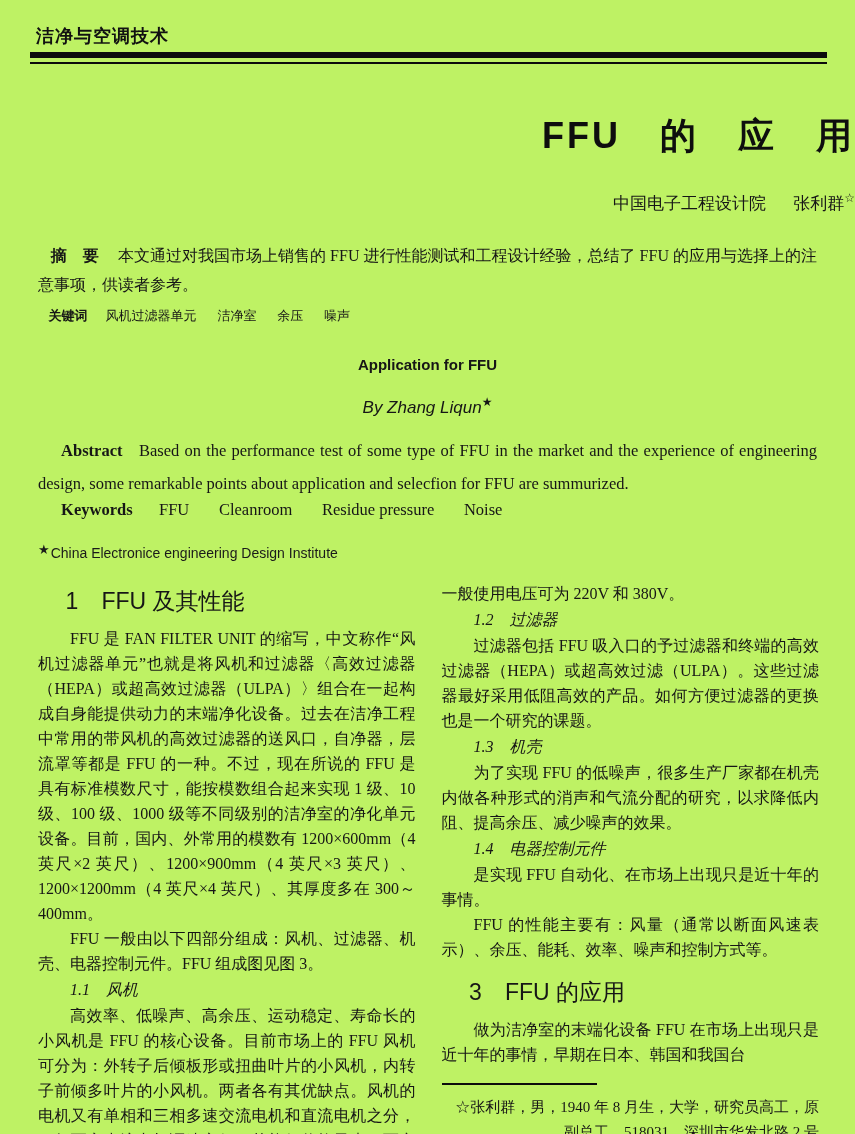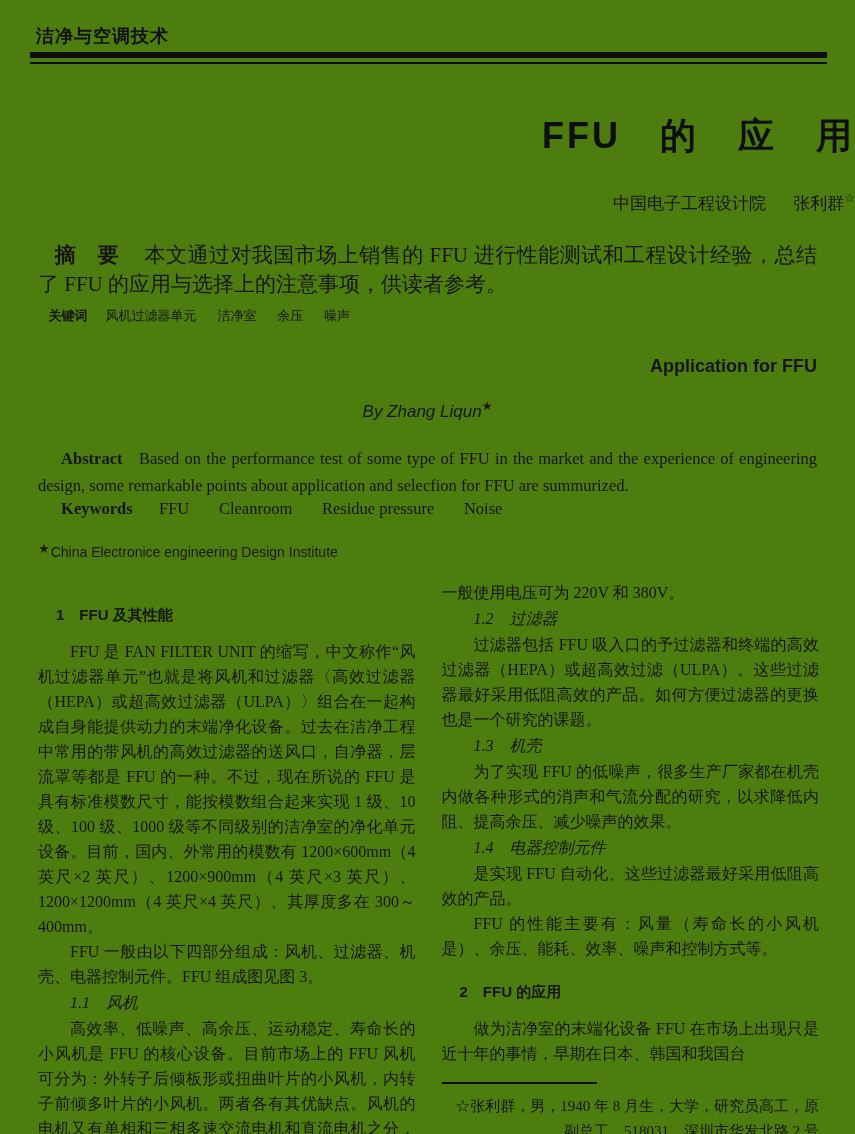--- a/index.html
+++ b/index.html
@@ -2,21 +2,21 @@
 <html><head>
 <meta charset="utf-8">
 <style>
   * { margin: 0; padding: 0; box-sizing: border-box; }
   html, body { background: #e8e8e8; }
   body { font-family: "Liberation Serif", "DejaVu Serif", serif; }
   .page {
     position: relative;
     width: 855px; height: 1134px;
     margin: 0 auto;
-    background: #4d7c0f;
+    background: #bef264;
     color: #161616;
     overflow: hidden;
   }
   
   .masthead { padding: 24px 24px 0 36px; }
   .journal-title {
     font-family: "Liberation Sans", "DejaVu Sans", sans-serif;
     font-weight: bold; font-size: 18px; letter-spacing: 1px;
     color: #111;
   }
@@ -33,59 +33,59 @@
     color: #0e0e0e;
   }
   .byline {
     margin-top: 30px; text-align: right;
     font-size: 17px;
   }
   .byline .affil { margin-right: 1.6em; }
   sup.mark { font-size: 12px; vertical-align: super; }
 
   .front { padding: 0 38px; }
-  .abstract-cn { margin-top: 26px; font-size: 21px; line-height: 29px; text-align: justify; text-indent: 0.8em; font-family: Liberation Serif, serif; }
+  .abstract-cn { margin-top: 26px; font-size: 16px; line-height: 29px; text-align: justify; text-indent: 0.8em; font-family: Liberation Serif, serif; }
   .abstract-cn .label { font-weight: bold; margin-right: 1.2em; }
   .keywords-cn { margin-top: 2px; font-size: 13px; line-height: 29px; text-indent: 0.8em; }
   .keywords-cn .label { font-weight: bold; margin-right: 1.4em; }
   .keywords-cn .kw { margin-right: 1.6em; }
 
   .title-en {
-    margin-top: 26px; text-align: right;
+    margin-top: 26px; text-align: center;
     font-family: "Liberation Sans", "DejaVu Sans", sans-serif;
-    font-weight: bold; font-size: 18px;
+    font-weight: bold; font-size: 15px;
   }
   .byline-en {
     margin-top: 22px; text-align: center;
     font-family: "Liberation Sans", "DejaVu Sans", sans-serif;
     font-style: italic; font-size: 17px;
   }
-  .abstract-en { margin-top: 24px; font-size: 16.5px; line-height: 27px; text-align: justify; text-indent: 1.4em; }
+  .abstract-en { margin-top: 17px; font-size: 16.5px; line-height: 33px; text-align: justify; text-indent: 1.4em; }
   .abstract-en .label { font-weight: bold; margin-right: 1em; }
   .keywords-en { font-size: 16.5px; text-indent: 1.4em; }
   .keywords-en .label { font-weight: bold; margin-right: 1.6em; }
   .keywords-en .kw { margin-right: 1.8em; }
   .affil-note {
     margin-top: 22px;
     font-family: "Liberation Sans", "DejaVu Sans", sans-serif;
     font-size: 14px; color: #1a1a1a;
   }
   .affil-note .star { font-size: 13px; vertical-align: 4px; margin-right: 1px; }
 
   
   .columns {
     display: flex; gap: 26px;
     padding: 20px 36px 0 38px;
   }
   .col { width: 50%; font-size: 16px; line-height: 25px; text-align: justify; }
   .sec-heading {
     font-family: "Liberation Sans", "DejaVu Sans", sans-serif;
-    font-weight: bold; font-size: 15px;
+    font-weight: normal; font-size: 23px;
     padding-left: 1.2em;
-    margin: 22px 0 12px 0;
+    margin: 8px 0 12px 0;
   }
   .sec-heading.s2 { margin-top: 18px; }
   .para { text-indent: 2em; }
   .para.noindent { text-indent: 0; }
   .sub-heading {
     font-style: italic;
     padding-left: 2em;
     line-height: 27px;
   }
 
@@ -153,24 +153,24 @@
       <div class="para">高效率、低噪声、高余压、运动稳定、寿命长的小风机是 FFU 的核心设备。目前市场上的 FFU 风机可分为：外转子后倾板形或扭曲叶片的小风机，内转子前倾多叶片的小风机。两者各有其优缺点。风机的电机又有单相和三相多速交流电机和直流电机之分，一般而言直流电机调速方便、节能但价格昂贵，而交流电机调速性能较差。</div>
     </div>
 
     <div class="col">
       <div class="para noindent">一般使用电压可为 220V 和 380V。</div>
       <div class="sub-heading">1.2　过滤器</div>
       <div class="para">过滤器包括 FFU 吸入口的予过滤器和终端的高效过滤器（HEPA）或超高效过滤（ULPA）。这些过滤器最好采用低阻高效的产品。如何方便过滤器的更换也是一个研究的课题。</div>
       <div class="sub-heading">1.3　机壳</div>
       <div class="para">为了实现 FFU 的低噪声，很多生产厂家都在机壳内做各种形式的消声和气流分配的研究，以求降低内阻、提高余压、减少噪声的效果。</div>
       <div class="sub-heading">1.4　电器控制元件</div>
-      <div class="para">是实现 FFU 自动化、这些过滤器最好采用低阻高效的产品。</div>
-      <div class="para">FFU 的性能主要有：风量（寿命长的小风机是）、余压、能耗、效率、噪声和控制方式等。</div>
+      <div class="para">是实现 FFU 自动化、在市场上出现只是近十年的事情。</div>
+      <div class="para">FFU 的性能主要有：风量（通常以断面风速表示）、余压、能耗、效率、噪声和控制方式等。</div>
 
-      <div class="sec-heading s2">2　FFU 的应用</div>
+      <div class="sec-heading s2">3　FFU 的应用</div>
       <div class="para">做为洁净室的末端化设备 FFU 在市场上出现只是近十年的事情，早期在日本、韩国和我国台</div>
 
       <div class="footnote">
         <div class="fn-rule"></div>
         <div class="fn-line">☆张利群，男，1940 年 8 月生，大学，研究员高工，原</div>
         <div class="fn-line cont">副总工　518031　深圳市华发北路 2 号</div>
 
       </div>
     </div>
 

